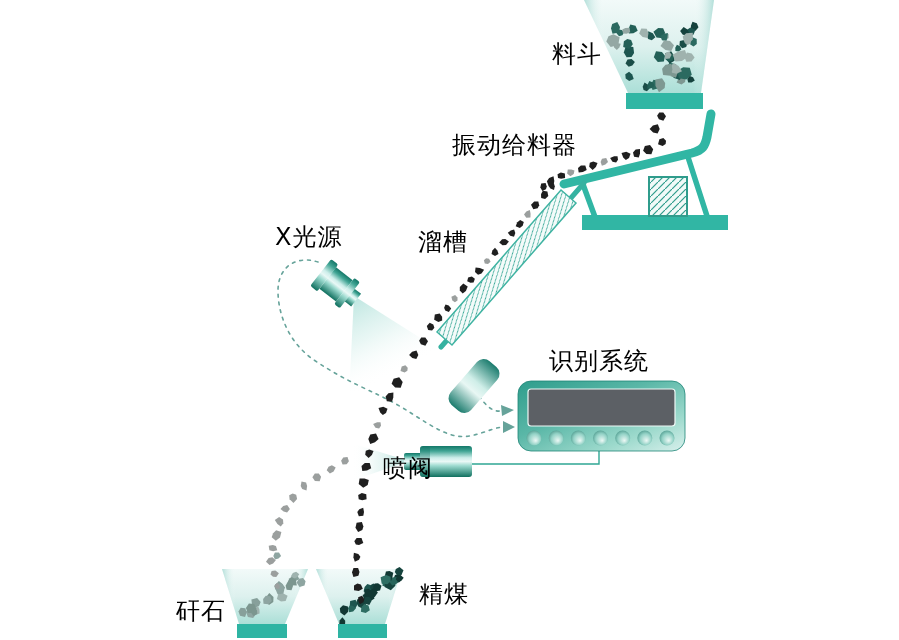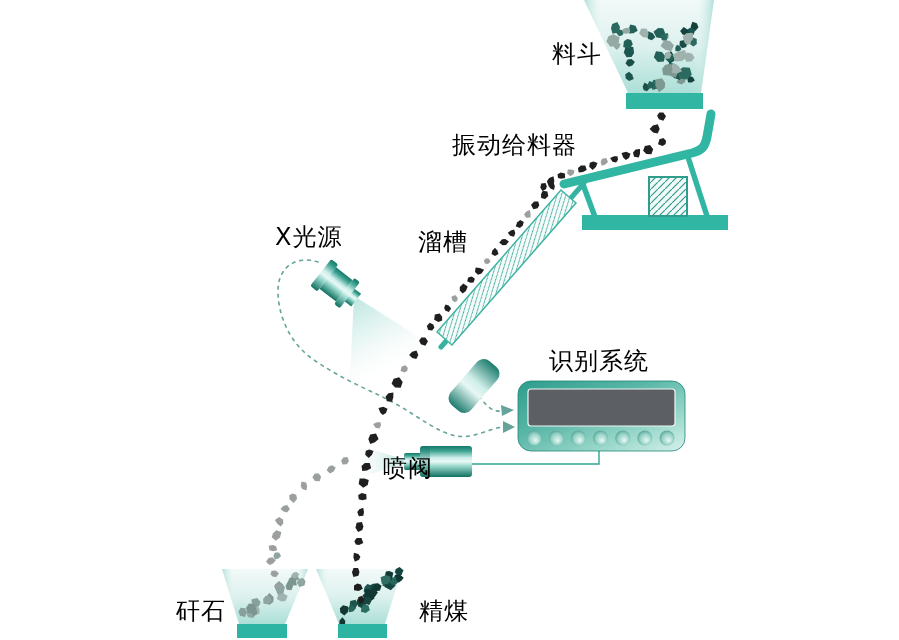--- a/index.html
+++ b/index.html
@@ -304,14 +304,14 @@
       </g>
 </svg>
 
 <div class="lbl" style="left:552px;top:42px">料斗</div>
 <div class="lbl" style="left:452px;top:133px">振动给料器</div>
 <div class="lbl" style="left:418px;top:230px">溜槽</div>
 <div class="lbl" style="left:275px;top:225px">X光源</div>
 <div class="lbl" style="left:549px;top:349px">识别系统</div>
 <div class="lbl" style="left:383px;top:456px">喷阀</div>
 <div class="lbl" style="left:176px;top:599px">矸石</div>
-<div class="lbl" style="left:419px;top:599px">精煤</div>
+<div class="lbl" style="left:419px;top:582px">精煤</div>
 </div>
 
 </body></html>

